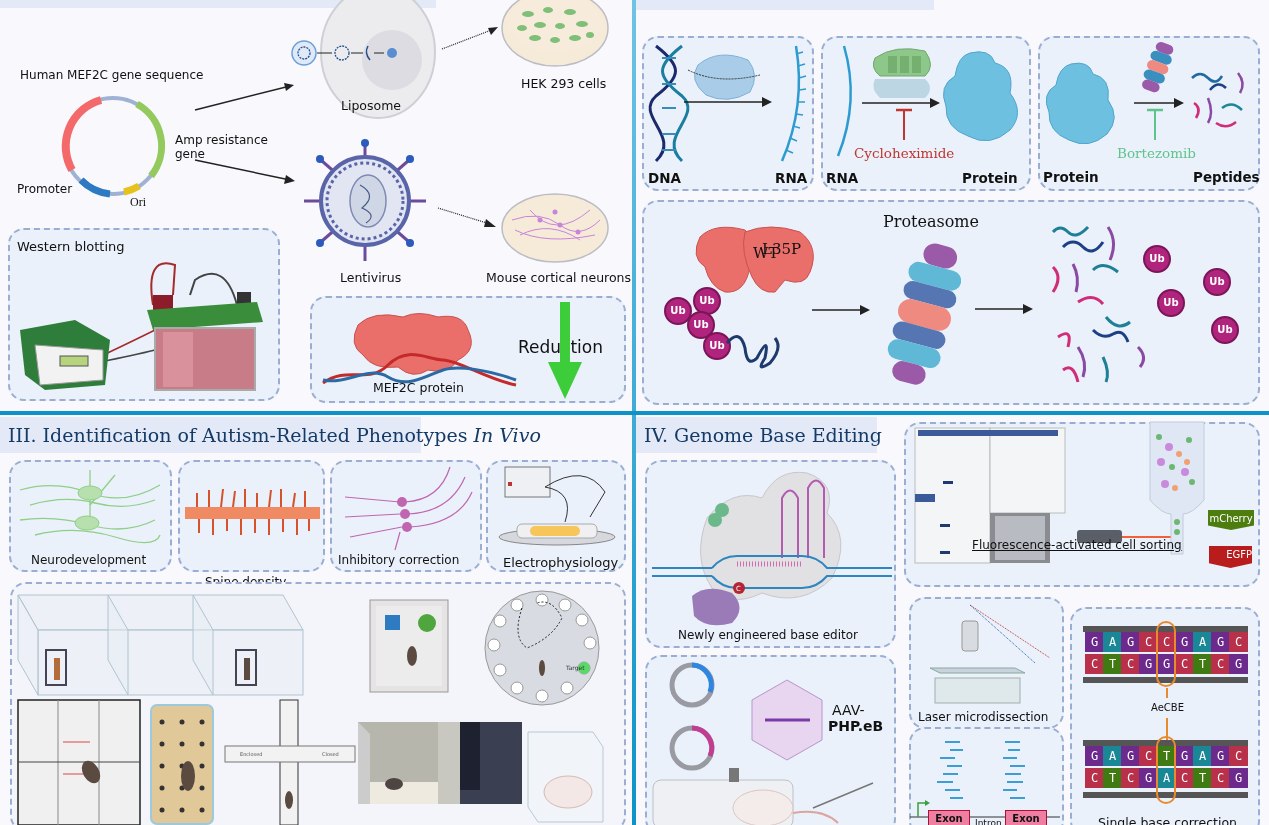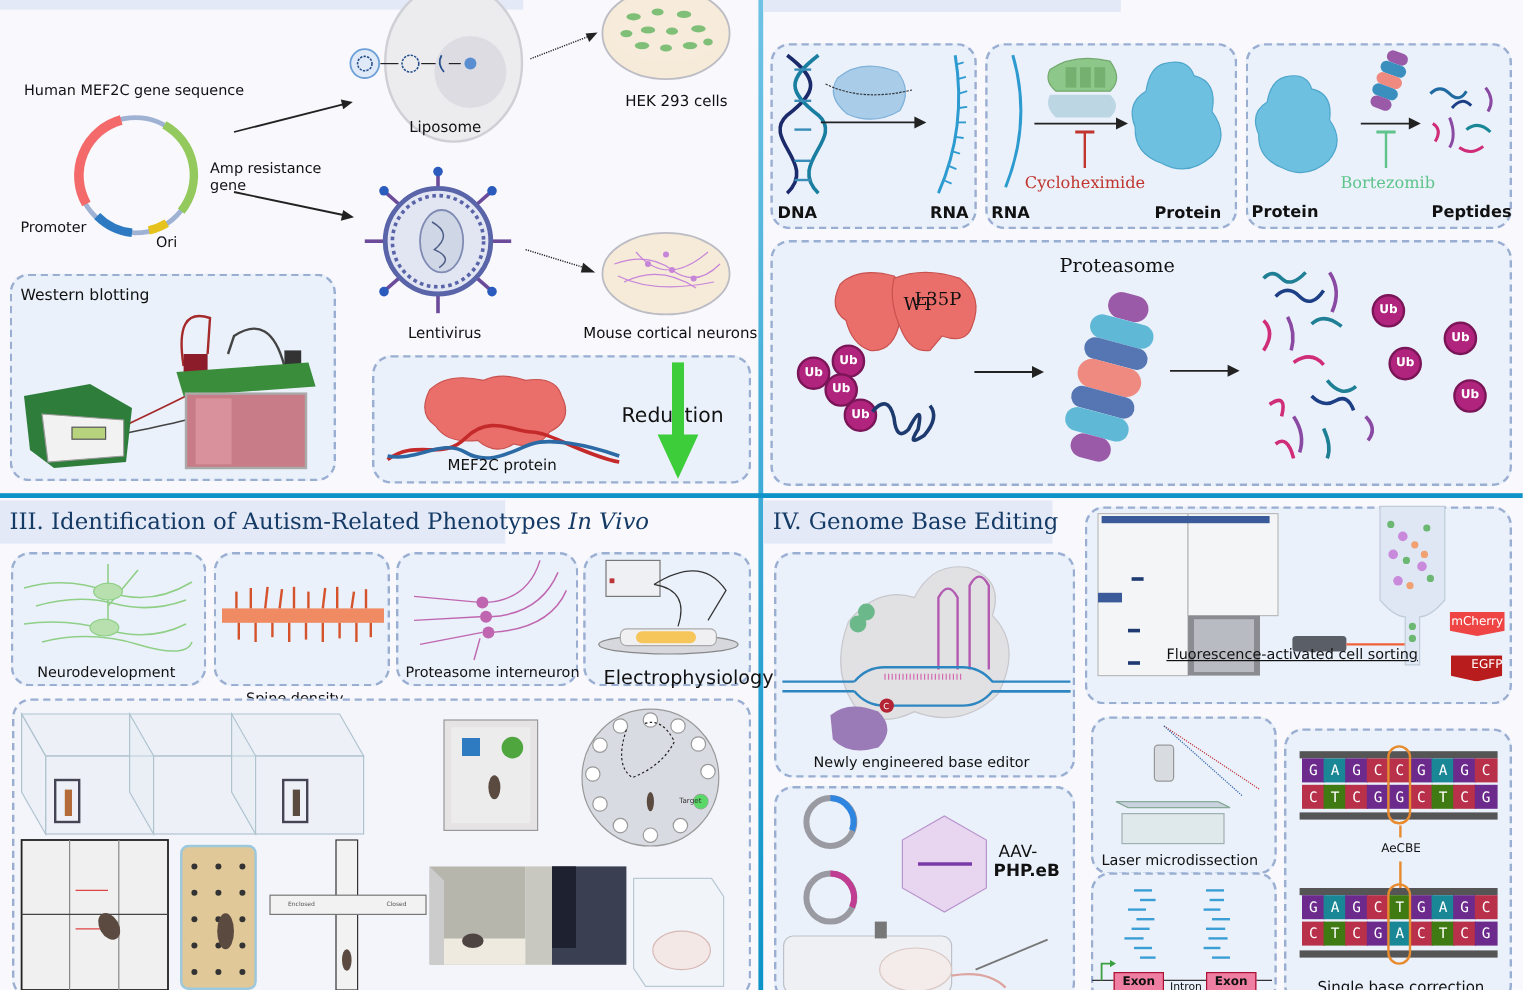--- a/index.html
+++ b/index.html
@@ -31,21 +31,21 @@
 <div class="lbl" style="left:20px;top:68px;font-size:12px;">Human MEF2C gene sequence</div>
 <svg style="left:55px;top:88px;" width="120" height="120" viewBox="0 0 120 120">
   <circle cx="58" cy="58" r="48" fill="none" stroke="#9fb2d4" stroke-width="4"></circle>
   <path d="M 17 82 A 48 48 0 0 1 46 12" fill="none" stroke="#f46a6a" stroke-width="8"></path>
   <path d="M 82 16 A 48 48 0 0 1 96 88" fill="none" stroke="#94c95d" stroke-width="7"></path>
   <path d="M 69 104 A 48 48 0 0 0 84 98" fill="none" stroke="#e6c21d" stroke-width="7"></path>
   <path d="M 55 106 A 48 48 0 0 1 26 92" fill="none" stroke="#2d7ac2" stroke-width="7"></path>
 </svg>
 <div class="lbl" style="left:175px;top:133px;font-size:12px;width:110px;white-space:normal;line-height:14px;">Amp resistance gene</div>
 <div class="lbl" style="left:17px;top:182px;font-size:12px;">Promoter</div>
-<div class="lbl" style="left:130px;top:195px;font-size:12px;">Ori</div>
+<div class="lbl" style="left:130px;top:195px;font-size:12px;font-family:Liberation Serif, serif;">Ori</div>
 
 <svg style="left:190px;top:80px;" width="120" height="120">
   <line x1="5" y1="30" x2="100" y2="6" stroke="#222" stroke-width="1.5"></line>
   <polygon points="104,5 94,3 96,11" fill="#222"></polygon>
   <line x1="5" y1="80" x2="100" y2="100" stroke="#222" stroke-width="1.5"></line>
   <polygon points="105,101 96,95 94,104" fill="#222"></polygon>
 </svg>
 
 <svg style="left:280px;top:0px;" width="160" height="125">
   <ellipse cx="98" cy="52" rx="57" ry="66" fill="#ececef" stroke="#cfcfd6" stroke-width="2"></ellipse>
@@ -376,33 +376,33 @@
       <path d="M 5 55 L 60 52"></path>
       <path d="M 10 75 L 62 65"></path>
       <path d="M 60 70 L 55 88"></path>
   </g>
   <g fill="#c066b0">
       <circle cx="62" cy="40" r="5"></circle>
       <circle cx="65" cy="52" r="5"></circle>
       <circle cx="67" cy="65" r="5"></circle>
     </g>
 </svg>
-<div class="lbl" style="left:338px;top:553px;font-size:12px;">Proteasome interneuron</div>
+<div class="lbl" style="left:338px;top:553px;font-size:12px;">Inhibitory correction</div>
 
 <div class="panel" style="left:486px;top:460px;width:140px;height:112px;"></div>
 <svg style="left:495px;top:462px;" width="125" height="85">
   <rect x="10" y="5" width="45" height="30" fill="#eef0f4" stroke="#777"></rect>
   <rect x="13" y="20" width="4" height="4" fill="#b33"></rect>
   <path d="M 50 25 Q 80 30 70 60" fill="none" stroke="#333" stroke-width="1"></path>
   <path d="M 50 25 Q 90 0 110 30 L 95 55" fill="none" stroke="#333" stroke-width="1"></path>
   <ellipse cx="62" cy="75" rx="58" ry="8" fill="#d6d8de" stroke="#888"></ellipse>
   <rect x="22" y="62" width="80" height="14" rx="5" fill="#f0f0f3" stroke="#aaa"></rect>
   <rect x="35" y="64" width="50" height="10" rx="5" fill="#f6c65a"></rect>
 </svg>
-<div class="lbl" style="left:503px;top:555px;font-size:16px;">Electrophysiology</div>
+<div class="lbl" style="left:503px;top:555px;font-size:13px;">Electrophysiology</div>
 
 <div class="panel light" style="left:10px;top:582px;width:616px;height:250px;"></div>
 <svg style="left:18px;top:590px;" width="270" height="95">
   <g fill="#e6edf4" fill-opacity="0.5" stroke="#b0c4d0" stroke-width="1">
     <polygon points="0,5 265,5 285,40 20,40"></polygon>
     <rect x="20" y="40" width="265" height="65"></rect>
     <polygon points="0,5 20,40 20,105 0,70"></polygon>
     <polygon points="90,5 110,40 110,105 90,70"></polygon>
     <polygon points="175,5 195,40 195,105 175,70"></polygon>
   </g>
@@ -544,21 +544,21 @@
       <circle cx="14" cy="40" r="4"></circle>
       <circle cx="38" cy="50" r="4"></circle>
       <circle cx="18" cy="62" r="4"></circle>
     </g>
   <g fill="#f0a071">
       <circle cx="32" cy="32" r="3"></circle>
       <circle cx="40" cy="40" r="3"></circle>
       <circle cx="28" cy="66" r="3"></circle>
     </g>
 </svg>
-<div class="tag" style="left:1208px;top:510px;width:46px;height:20px;background:#ef4444;clip-path:polygon(0 0,100% 0,100% 78%,50% 100%,0 78%);">mCherry</div>
+<div class="tag" style="left:1208px;top:510px;width:46px;height:20px;background:#4d7c0f;clip-path:polygon(0 0,100% 0,100% 78%,50% 100%,0 78%);">mCherry</div>
 <div class="tag" style="left:1209px;top:546px;width:43px;height:22px;background:#b91c1c;clip-path:polygon(0 0,100% 0,100% 78%,50% 100%,0 78%);text-align:right;">EGFP</div>
 <div class="lbl" style="left:972px;top:538px;font-size:12px;text-decoration:underline;">Fluorescence-activated cell sorting</div>
 
 <div class="panel" style="left:645px;top:655px;width:251px;height:180px;"></div>
 <svg style="left:667px;top:660px;" width="60" height="120">
   <circle cx="25" cy="25" r="20" fill="none" stroke="#9a9aa2" stroke-width="5"></circle>
   <path d="M 25 5 A 20 20 0 0 1 43 32" fill="none" stroke="#2f86e1" stroke-width="5"></path>
   <circle cx="25" cy="88" r="20" fill="none" stroke="#9a9aa2" stroke-width="5"></circle>
   <path d="M 25 68 A 20 20 0 0 1 43 96" fill="none" stroke="#c13d91" stroke-width="5"></path>
 </svg>

